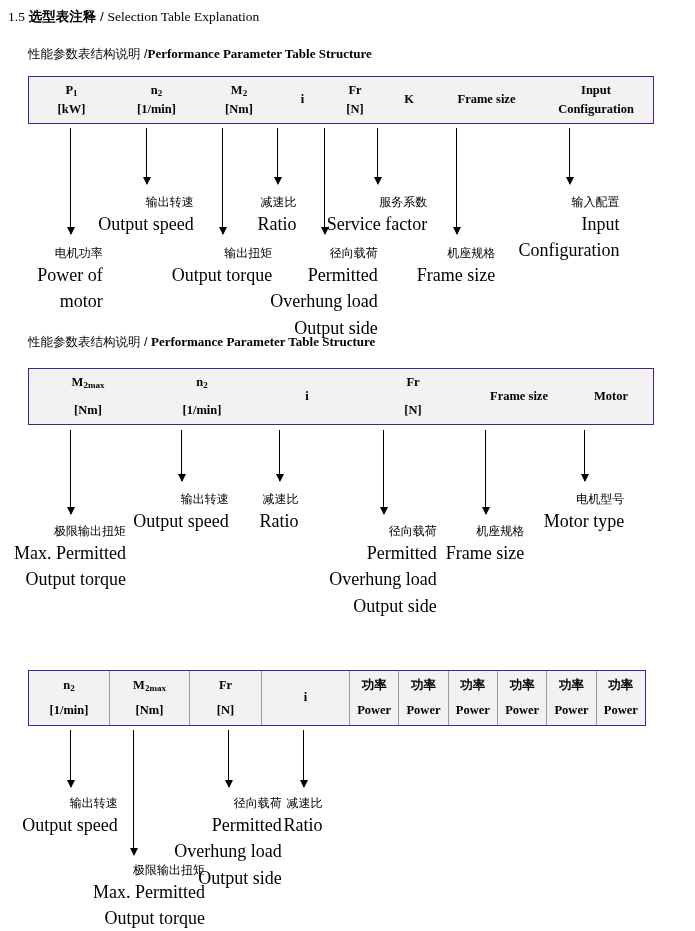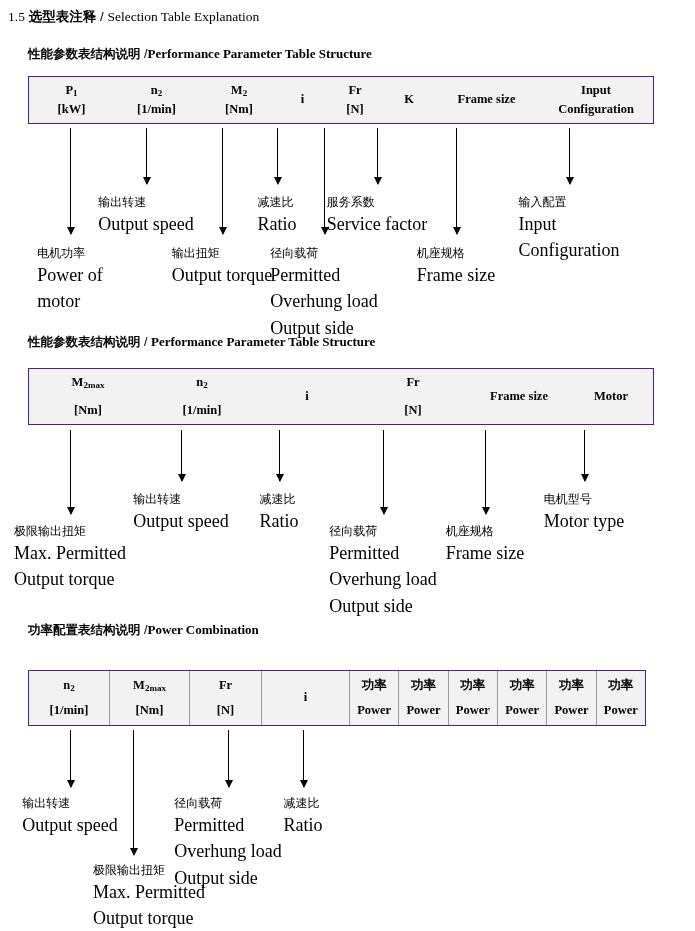--- a/index.html
+++ b/index.html
@@ -37,21 +37,21 @@
     font-family: "Liberation Serif", serif;
     font-size: 13.5px;
   }
   .sub-title {
     position: absolute;
     font-size: 12.5px;
     white-space: nowrap;
     font-family: "Liberation Sans", sans-serif;
   }
   .sub-title .cn {
-    font-weight: bold;
+    font-weight: normal;
     font-size: 12.5px;
     margin-top: 44px;
   }
   .sub-title .en {
     font-weight: bold;
     font-family: "Liberation Serif", serif;
     font-size: 13px;
   }
 
   
@@ -101,21 +101,21 @@
     border-left: 4px solid transparent;
     border-right: 4px solid transparent;
     border-top: 8px solid #000;
   }
 
   
   .cap {
     position: absolute;
     font-size: 12px;
     line-height: 1.45;
-    text-align: left;
+    text-align: right;
     white-space: nowrap;
     transform: translateX(-50%);
   }
   .cap .cn {
     font-family: "Liberation Sans", sans-serif;
     font-size: 12px;
     display: block;
   }
   .cap .en {
     font-family: "Liberation Serif", serif;
@@ -276,24 +276,20 @@
   </div>
   <div class="cap" style="left:485px; top:523px;">
     <span class="cn">机座规格</span>
     <span class="en">Frame size</span>
   </div>
   <div class="cap" style="left:584px; top:491px;">
     <span class="cn">电机型号</span>
     <span class="en">Motor type</span>
   </div>
 
-  <div class="sub-title" style="left:28px; top:622px;">
-    <span class="cn">功率配置表结构说明</span>
-    <span>/</span><span class="en">Power Combination</span>
-  </div>
 
   <div class="tbl" style="left:28px; top:670px; width:618px; height:56px;">
     <div class="cell" style="width:80px">
       <span>n<span class="sub">2</span></span>
       <span class="l2" style="margin-top:5px">[1/min]</span>
     </div>
     <div class="cell div" style="width:80px">
       <span>M<span class="sub">2max</span></span>
       <span class="l2" style="margin-top:5px">[Nm]</span>
     </div>

